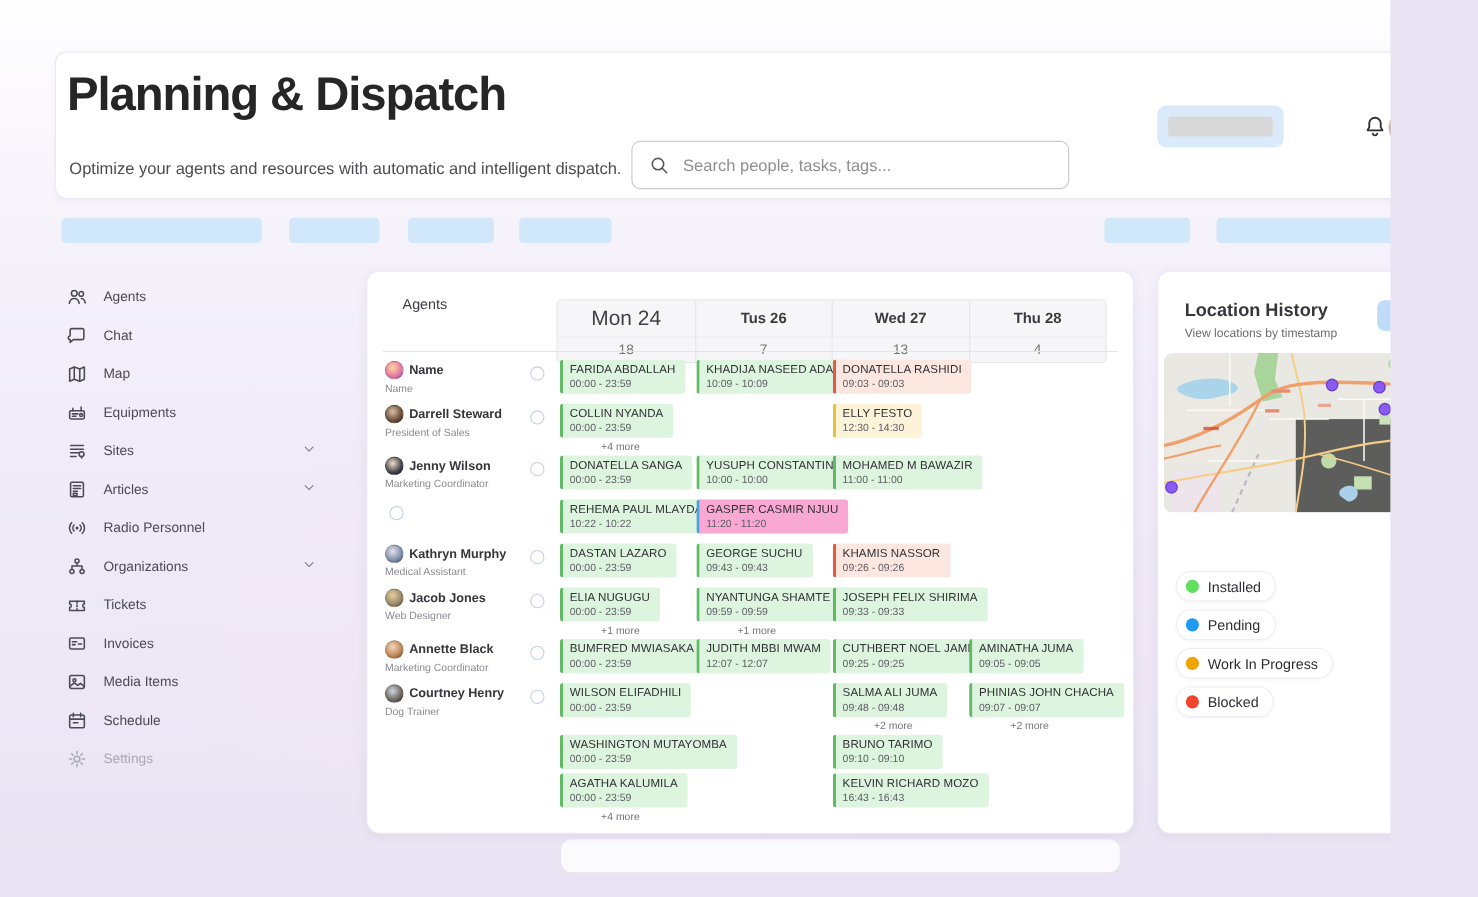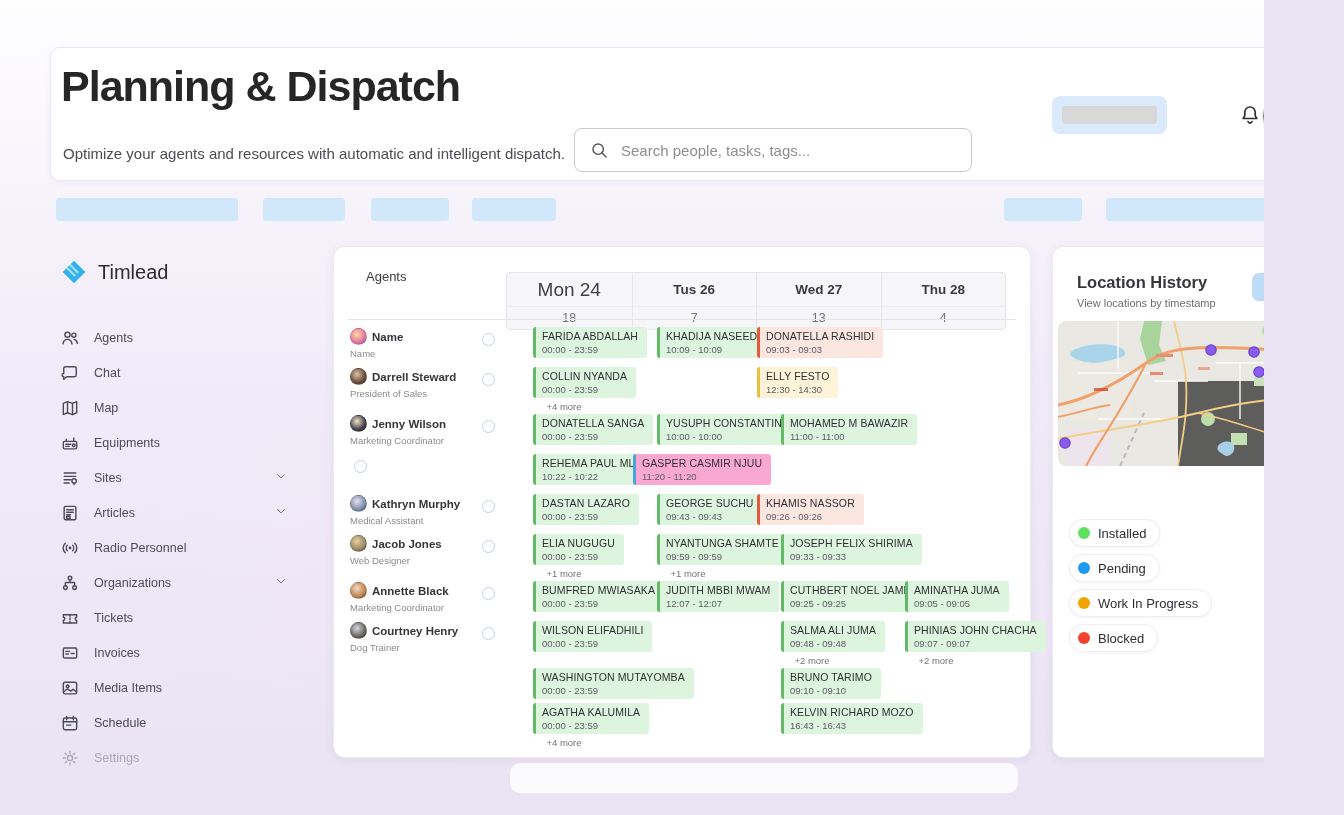--- a/index.html
+++ b/index.html
@@ -69,21 +69,21 @@
   .a5{background:radial-gradient(circle at 40% 35%,#e8d0a0,#9a8a6a 60%,#4a4234);}
   .a6{background:radial-gradient(circle at 40% 35%,#f0d8c0,#c08858 60%,#5a3a22);}
   .a7{background:radial-gradient(circle at 40% 35%,#d0d8e0,#706860 60%,#2e2a26);}
   .an{font-size:11.5px;font-weight:600;color:#35353b;white-space:nowrap;}
   .ar{font-size:9.5px;color:#8a8a92;margin-top:3px;white-space:nowrap;}
   .radio{width:13px;height:13px;border-radius:50%;border:1.5px solid #c3cfe8;margin-top:8px;margin-left:4px;cursor:pointer;box-sizing:border-box;}
   .cell{padding:2px 0 0 5px;}
   .card{width:max-content;max-width:150px;border-radius:3px;border-left:3px solid;padding:3px 9px 3px 6px;margin-bottom:4px;cursor:pointer;}
   .card .ct{font-size:10.5px;color:#2f2f34;white-space:nowrap;letter-spacing:.1px;}
   .card .cm{font-size:9.5px;color:#5c5c63;margin-top:2px;}
-  .card.g{background:#ddf4de;border-color:#63b968;margin-left:24px;}
+  .card.g{background:#ddf4de;border-color:#63b968;}
   .card.r{background:#fbe7e0;border-color:#e4593f;}
   .card.y{background:#fcf3d8;border-color:#e8c23e;}
   .card.b{background:#f9a8d4;border-color:#4aa3e0;}
   .more{font-size:9.5px;color:#73737b;width:110px;text-align:center;cursor:pointer;margin-top:-1px;}
   .floatbar{position:absolute;left:510px;top:763px;width:508px;height:30px;background:rgba(255,255,255,.8);border-radius:10px;z-index:1;}
 
   
   .loc{position:absolute;left:1052px;top:246px;width:242px;height:512px;background:#fff;border:1px solid #eceaf3;
     border-radius:12px;box-shadow:0 2px 10px rgba(90,80,130,.08);z-index:2;box-sizing:border-box;}
   .loc-title{position:absolute;left:24px;top:26px;font-size:16.5px;font-weight:600;color:#36363c;}
@@ -210,26 +210,20 @@
   </div>
 
   <div class="chip" style="left:56px;width:182px;"></div>
   <div class="chip" style="left:263px;width:82px;"></div>
   <div class="chip" style="left:371px;width:78px;"></div>
   <div class="chip" style="left:472px;width:84px;"></div>
   <div class="chip" style="left:1004px;width:78px;"></div>
   <div class="chip" style="left:1106px;width:188px;"></div>
 
   <div class="sidebar">
-    <div class="brand">
-      <svg viewBox="0 0 24 24">
-          <use href="#i-logo"></use>
-        </svg>
-      <span class="bname">Timlead</span>
-    </div>
     <div class="nav">
       <div class="nitem">
           <svg class="icon">
             <use href="#i-agents"></use>
           </svg>
           <span class="nlabel">Agents</span>
         </div>
       <div class="nitem">
           <svg class="icon">
             <use href="#i-chat"></use>

